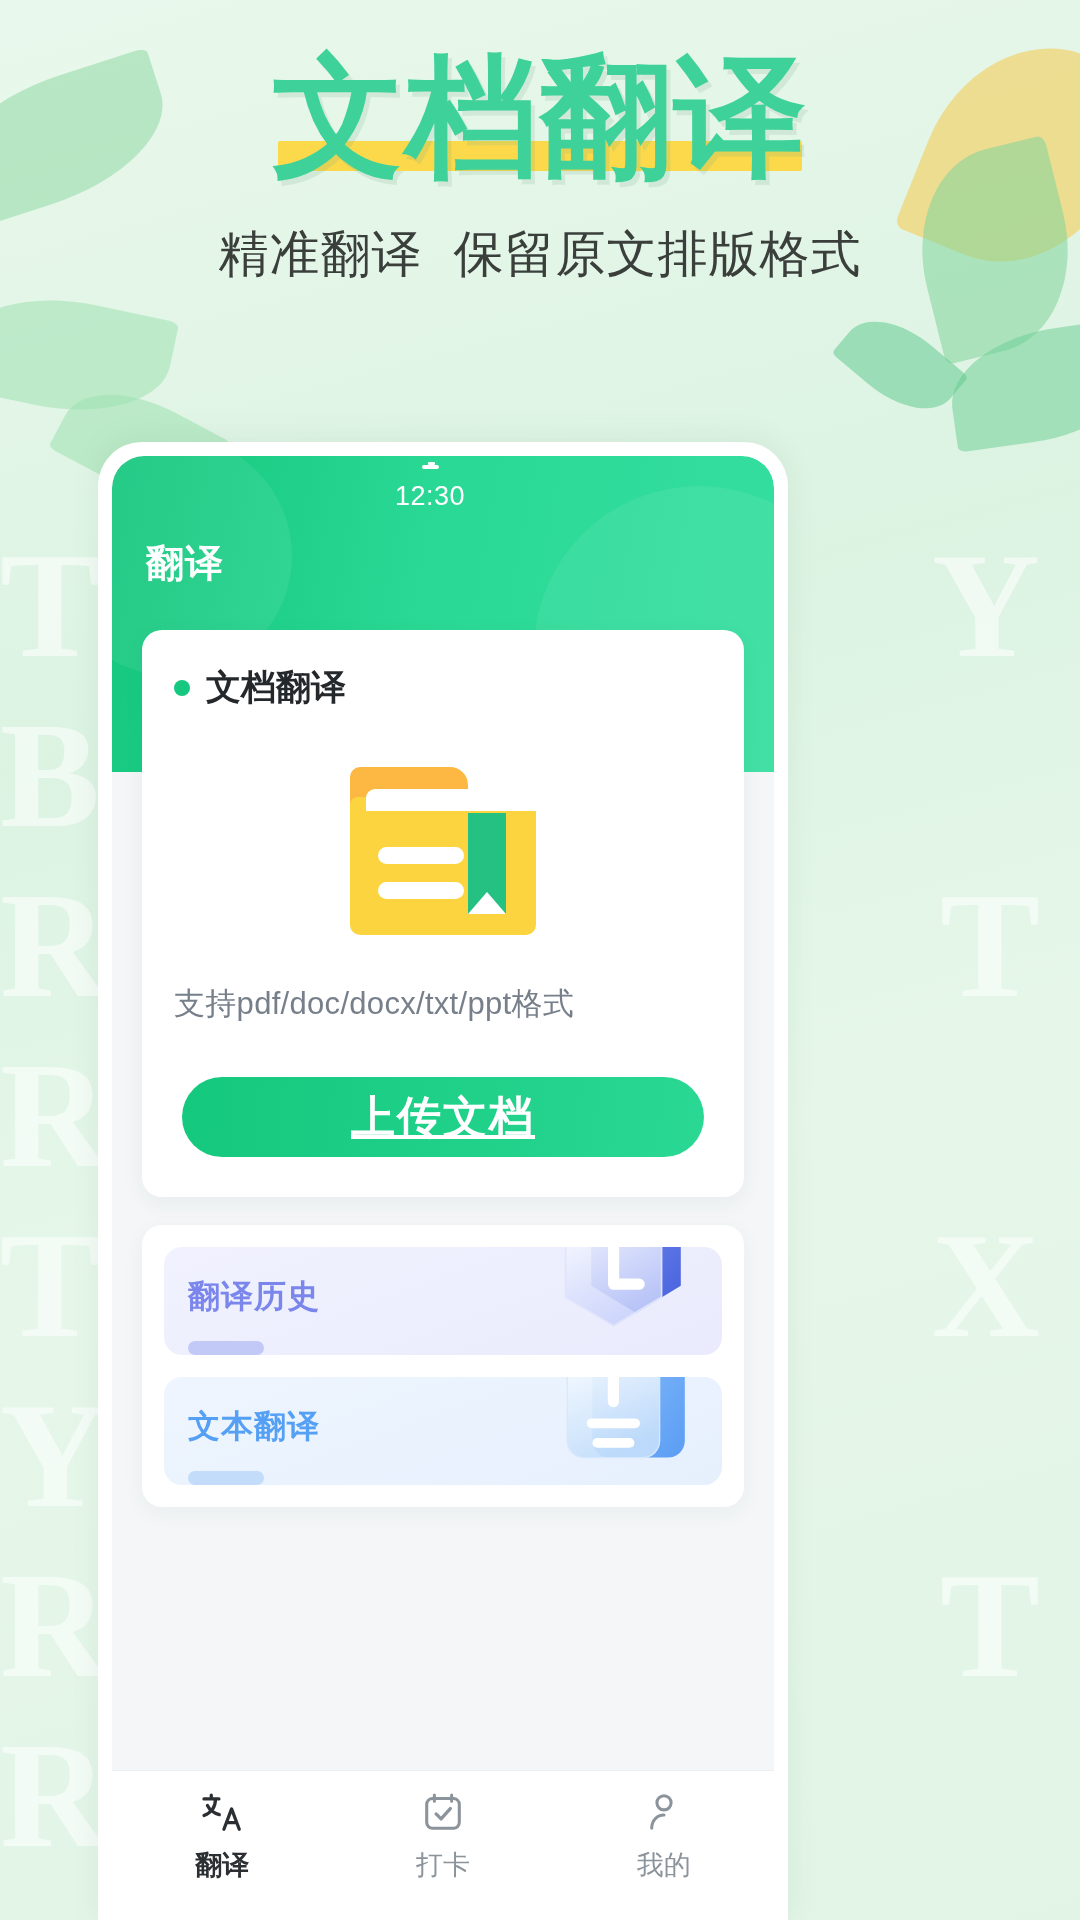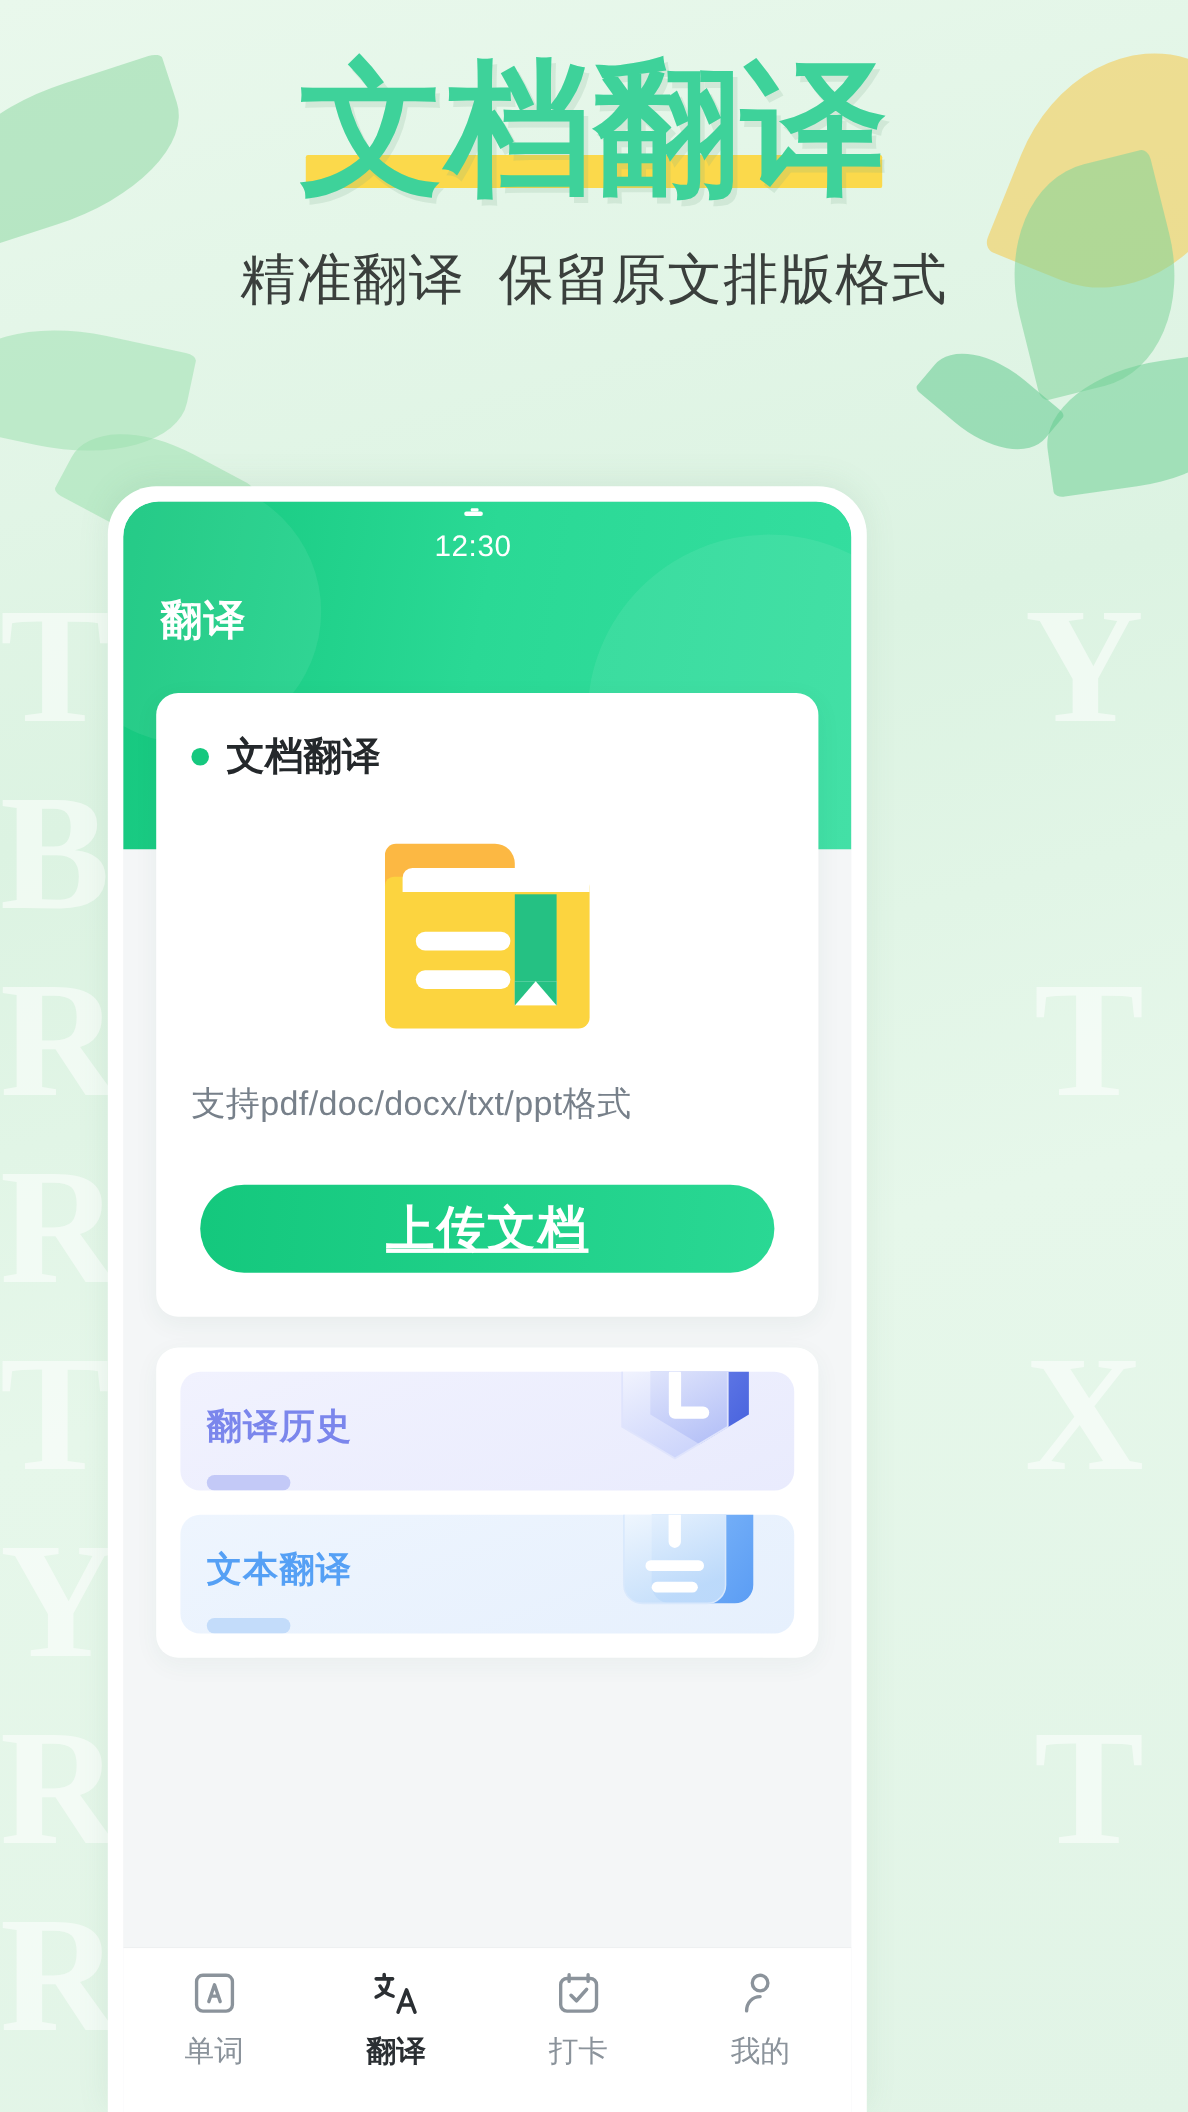--- a/index.html
+++ b/index.html
@@ -333,27 +333,20 @@
             <rect x="22" y="68" width="38" height="7" rx="3.5" fill="#ffffff"></rect>
             <rect x="26" y="82" width="30" height="7" rx="3.5" fill="#ffffff"></rect>
           </svg>
         </div>
 
       </div>
     </div>
 
     <div class="nav">
 
-      <div class="nav-item">
-        <svg class="nav-ico" viewBox="0 0 24 24">
-          <rect x="3.5" y="3.5" width="17" height="17" rx="3" fill="none" stroke="#8b939b" stroke-width="1.6"></rect>
-          <path d="M9.3 16 L12 8 L14.7 16 M10.3 13.4 H13.7" fill="none" stroke="#8b939b" stroke-width="1.6" stroke-linecap="round" stroke-linejoin="round"></path>
-        </svg>
-        <span class="nav-label">单词</span>
-      </div>
 
       <div class="nav-item active">
         <svg class="nav-ico" viewBox="0 0 24 24">
           <path d="M2.6 5.2 H10.4 M6.4 3.2 V5.2 M8.6 5.2 C8.6 9.4 6.2 12.4 2.6 13.8 M4.4 8.6 C5.6 11 7.8 12.6 10.6 13.4" fill="none" stroke="#2b2f33" stroke-width="1.7" stroke-linecap="round" stroke-linejoin="round"></path>
           <path d="M13 21 L17 10.4 L21 21 M14.5 17.6 H19.5" fill="none" stroke="#2b2f33" stroke-width="1.7" stroke-linecap="round" stroke-linejoin="round"></path>
         </svg>
         <span class="nav-label">翻译</span>
       </div>
 
       <div class="nav-item">

